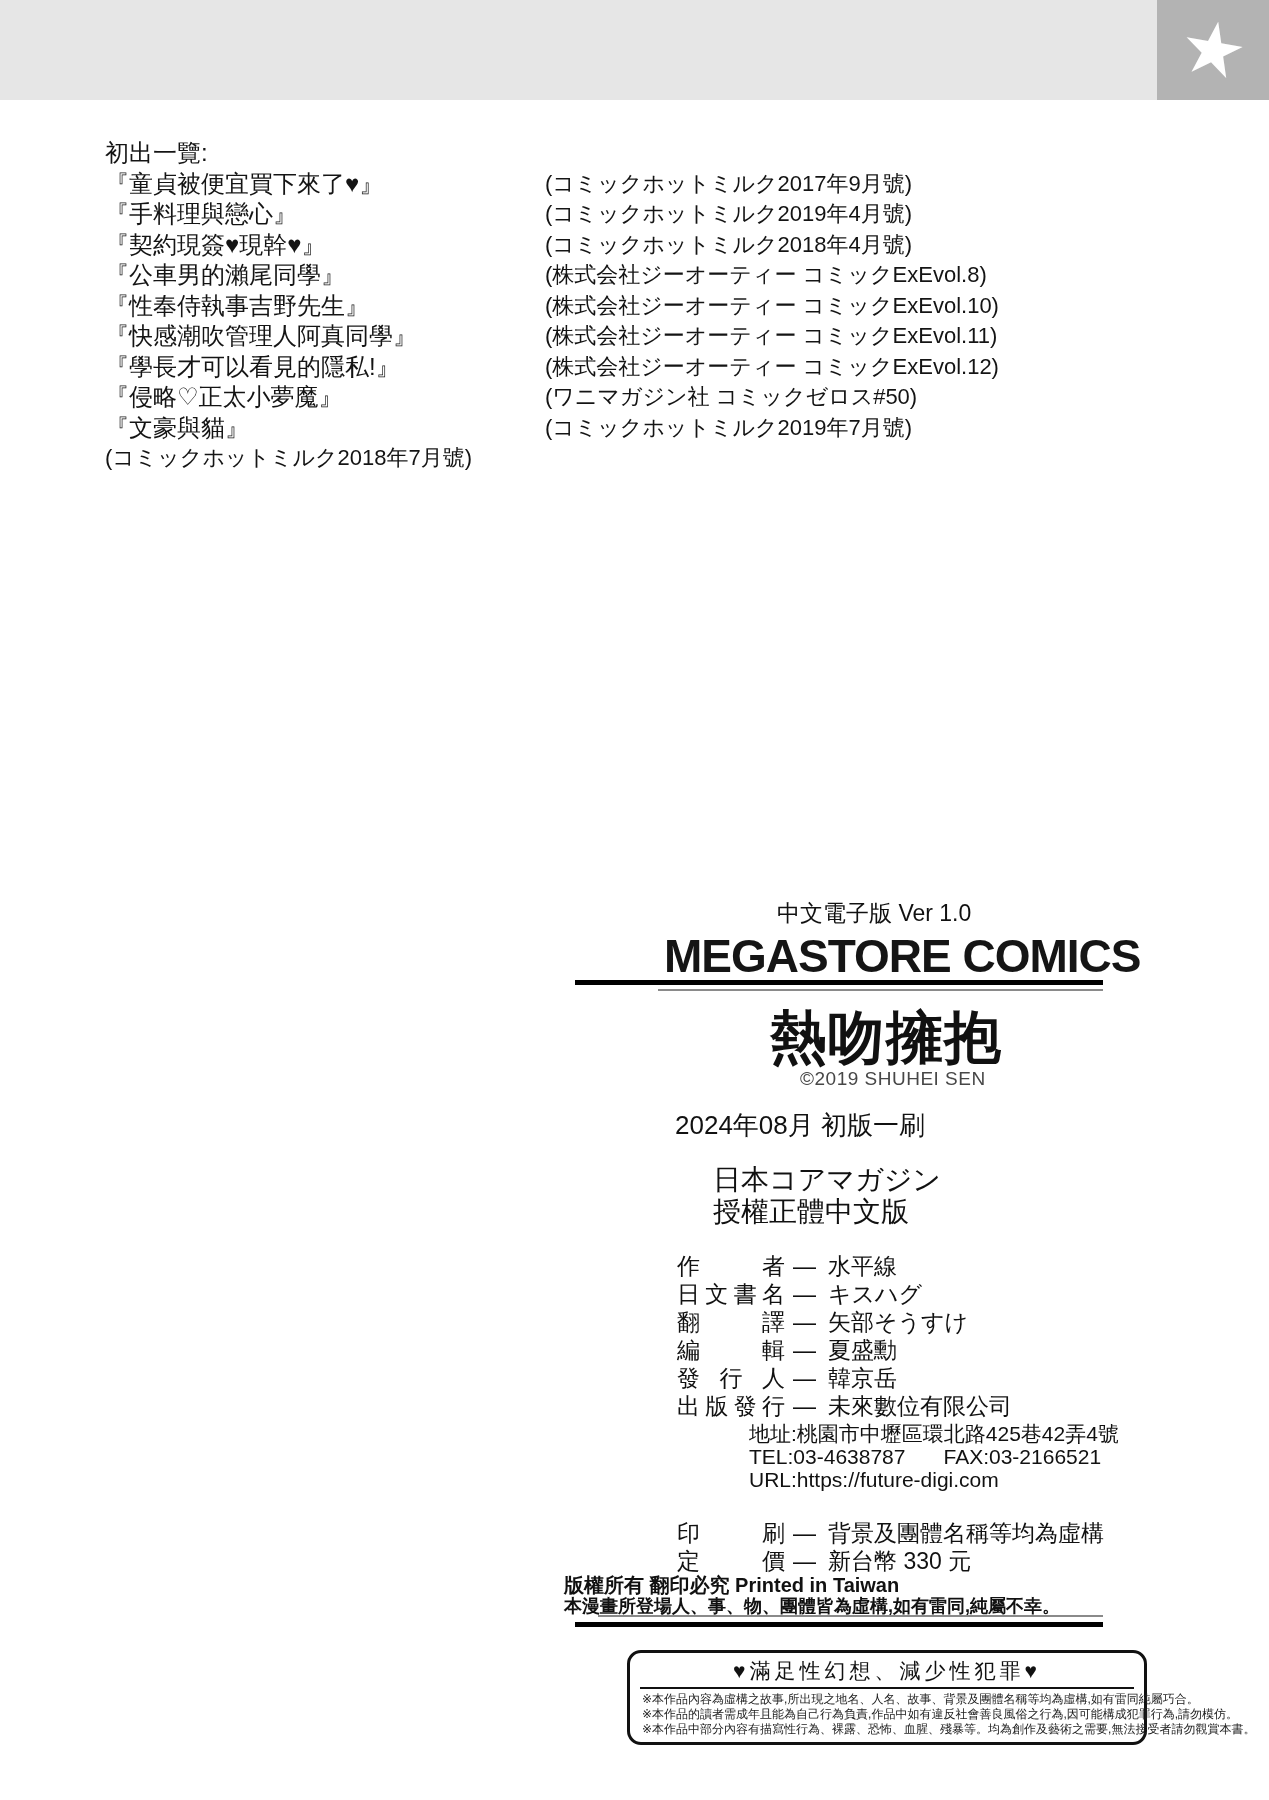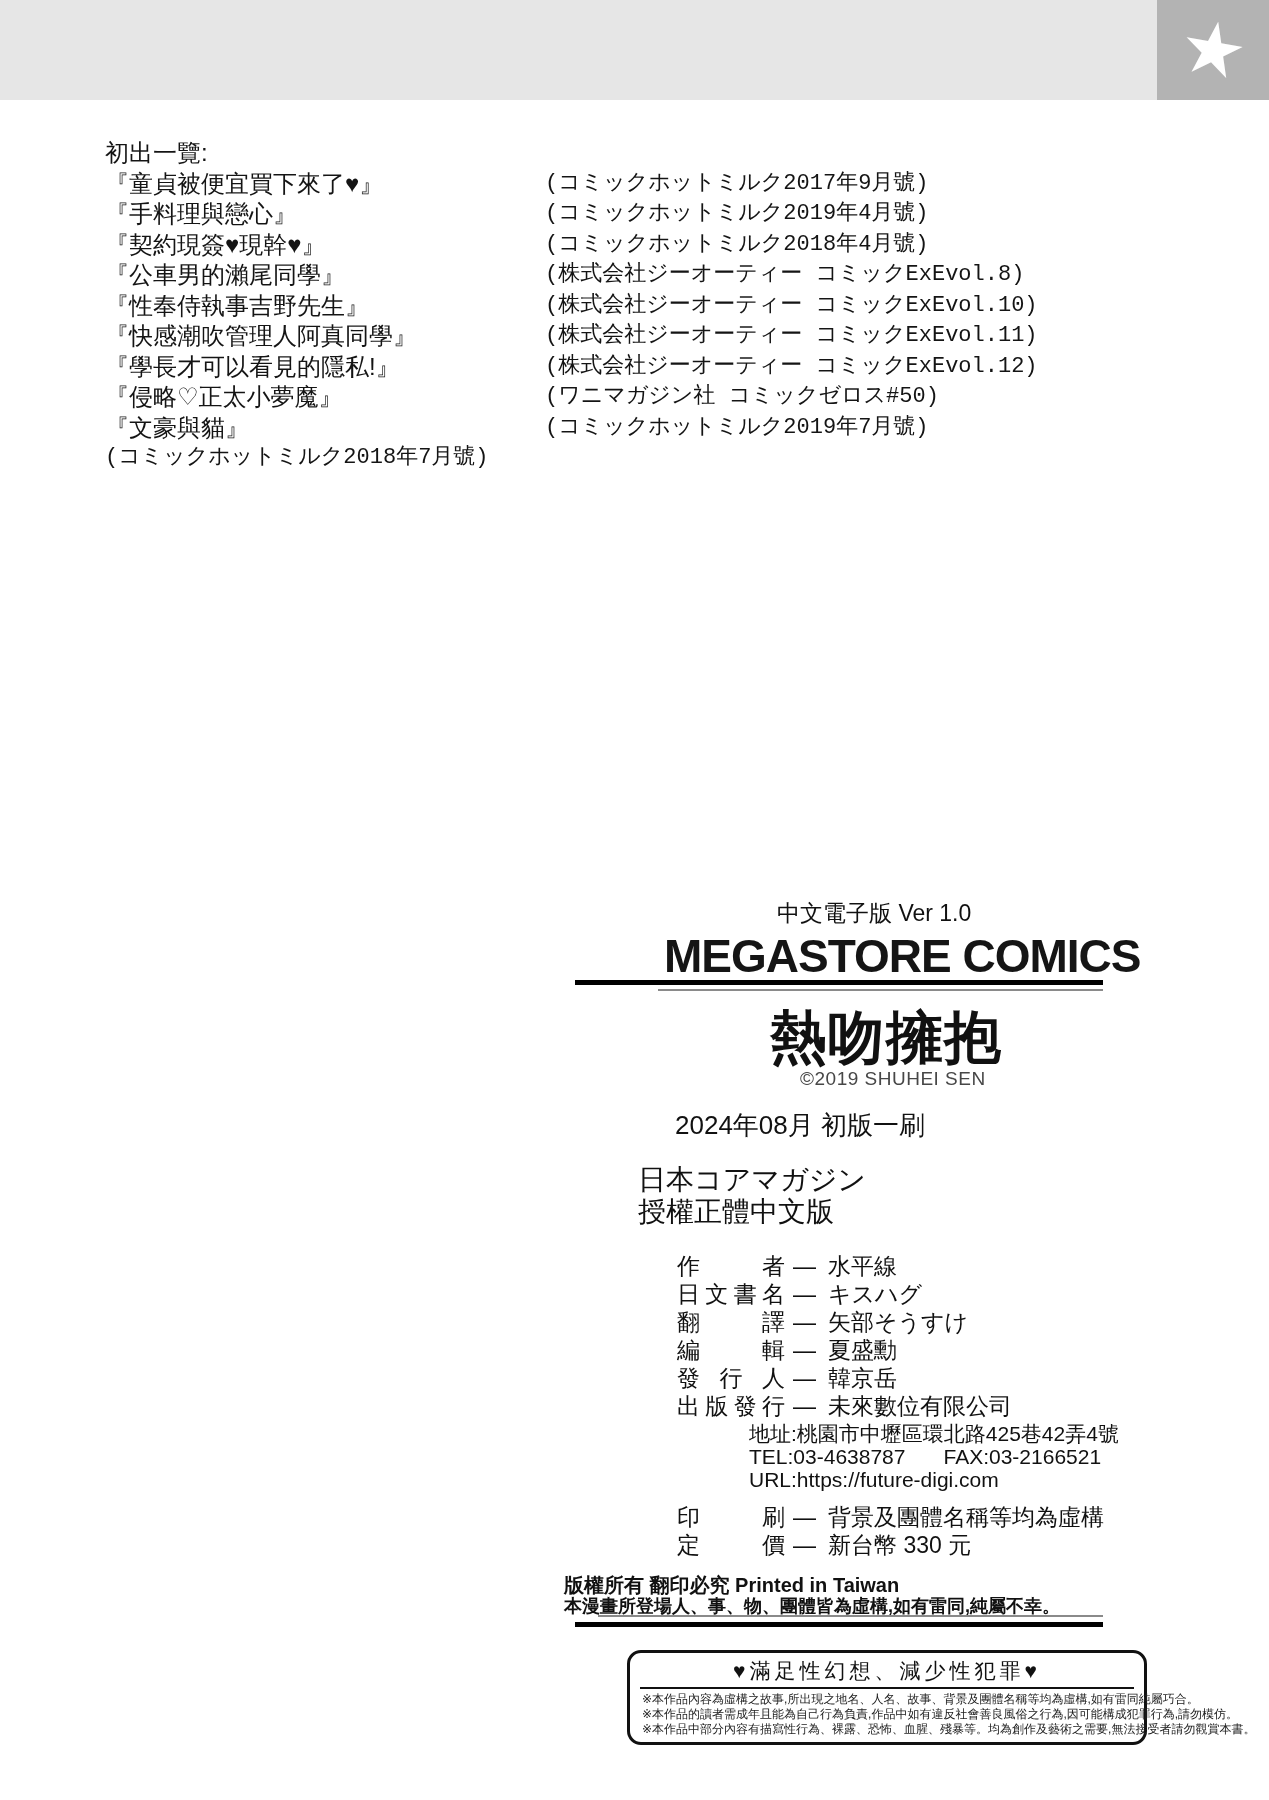--- a/index.html
+++ b/index.html
@@ -11,39 +11,39 @@
   
   .top-band{left:0;top:0;width:1269px;height:100px;background:#e6e6e6;}
   .star-box{left:1157px;top:0;width:112px;height:100px;background:#b3b3b3;display:flex;align-items:center;justify-content:center;}
   .star-glyph{color:#ffffff;font-size:74px;line-height:74px;transform:rotate(10deg);display:block;}
 
   
   .fp-list{left:105px;top:138px;width:1100px;font-size:24px;line-height:30.5px;color:#141414;}
   .fp-heading{display:block;}
   .fp-row{display:flex;}
   .fp-title{display:inline-block;width:440px;white-space:nowrap;}
-  .fp-source{display:inline-block;font-size:22px;white-space:nowrap;font-family:Liberation Mono, monospace;}
+  .fp-source{display:inline-block;font-size:22px;white-space:nowrap;}
 
   
   .version-label{left:777px;top:898px;font-size:23px;white-space:nowrap;}
   .megastore-logo{left:664px;top:929px;font-size:46px;font-weight:900;letter-spacing:-1px;white-space:nowrap;color:#151515;}
   .rule-thick-top{left:575px;top:980px;width:528px;height:5px;background:#000;}
   .rule-thin-top{left:658px;top:989px;width:445px;height:2px;background:#8a8a8a;}
   .book-title{left:770px;top:1000px;font-size:57px;font-weight:bold;letter-spacing:1px;white-space:nowrap;}
   .copyright{left:800px;top:1068px;font-size:19px;letter-spacing:0.5px;color:#474747;white-space:nowrap;}
   .printing{left:675px;top:1108px;font-size:26px;white-space:nowrap;}
-  .license{left:638px;top:1164px;font-size:28px;line-height:32px;white-space:nowrap;}
+  .license{left:713px;top:1164px;font-size:28px;line-height:32px;white-space:nowrap;}
 
   .credits{left:677px;top:1252px;font-size:23px;line-height:28px;white-space:nowrap;}
   .credit-row{display:flex;align-items:baseline;}
   .credit-label{display:inline-block;width:108px;text-align:justify;text-align-last:justify;}
   .credit-dash{display:inline-block;margin:0 12px 0 8px;}
   .pub-details{margin-left:72px;margin-top:2px;font-size:21px;line-height:23px;}
   .tel-fax .gap{display:inline-block;width:38px;}
-  .credits-after{margin-top:12px;}
+  .credits-after{margin-top:28px;}
 
   
   .legal{left:564px;top:1574px;width:550px;text-align:left;font-weight:bold;}
   .legal-line1{font-size:20px;line-height:22px;white-space:nowrap;}
   .legal-line2{font-size:18px;line-height:20px;white-space:nowrap;}
   .rule-thin-bottom{left:598px;top:1615px;width:505px;height:2px;background:#8a8a8a;}
   .rule-thick-bottom{left:575px;top:1622px;width:528px;height:5px;background:#000;}
 
   
   .disclaimer{left:627px;top:1650px;width:520px;border:3px solid #111;border-radius:14px;background:#fff;padding:2px 0 4px 0;}

